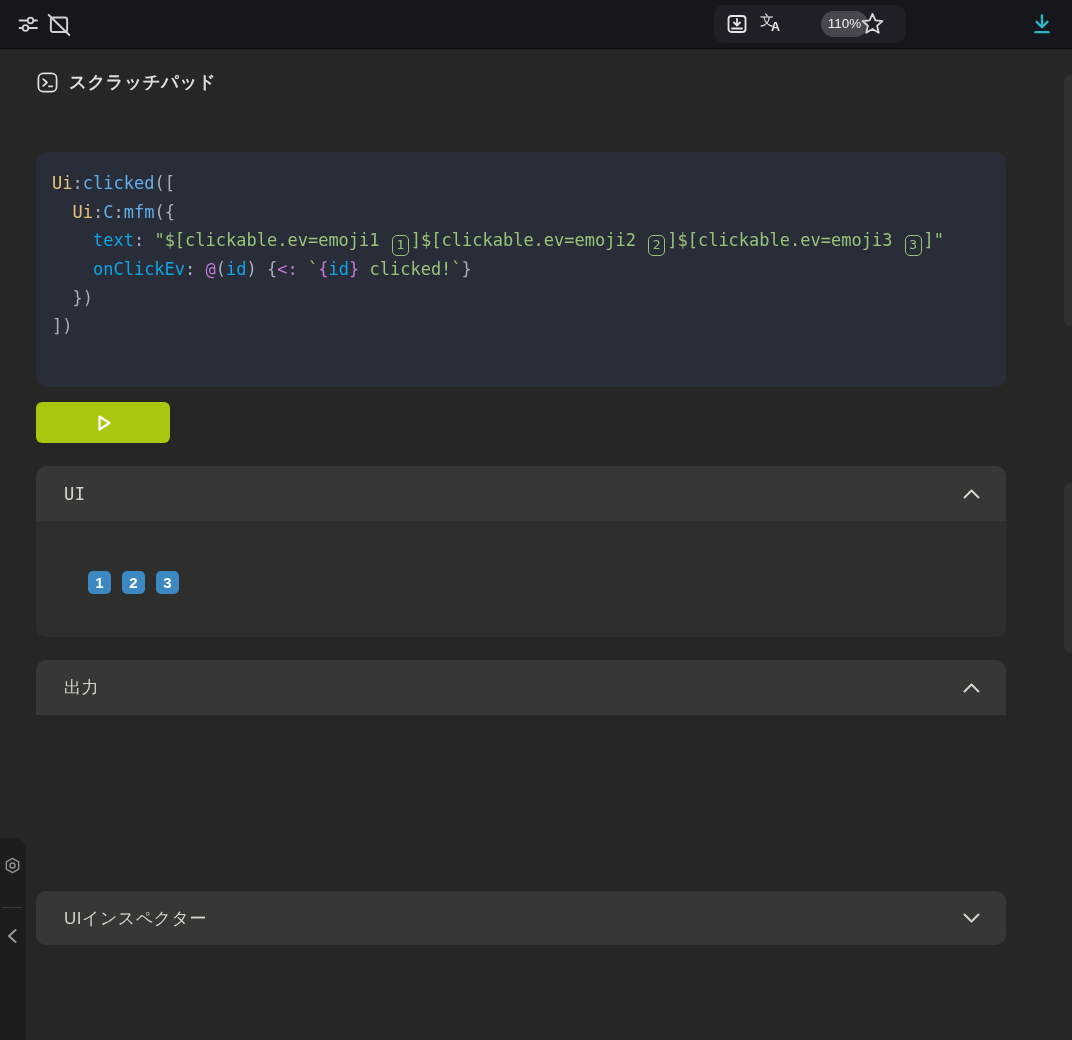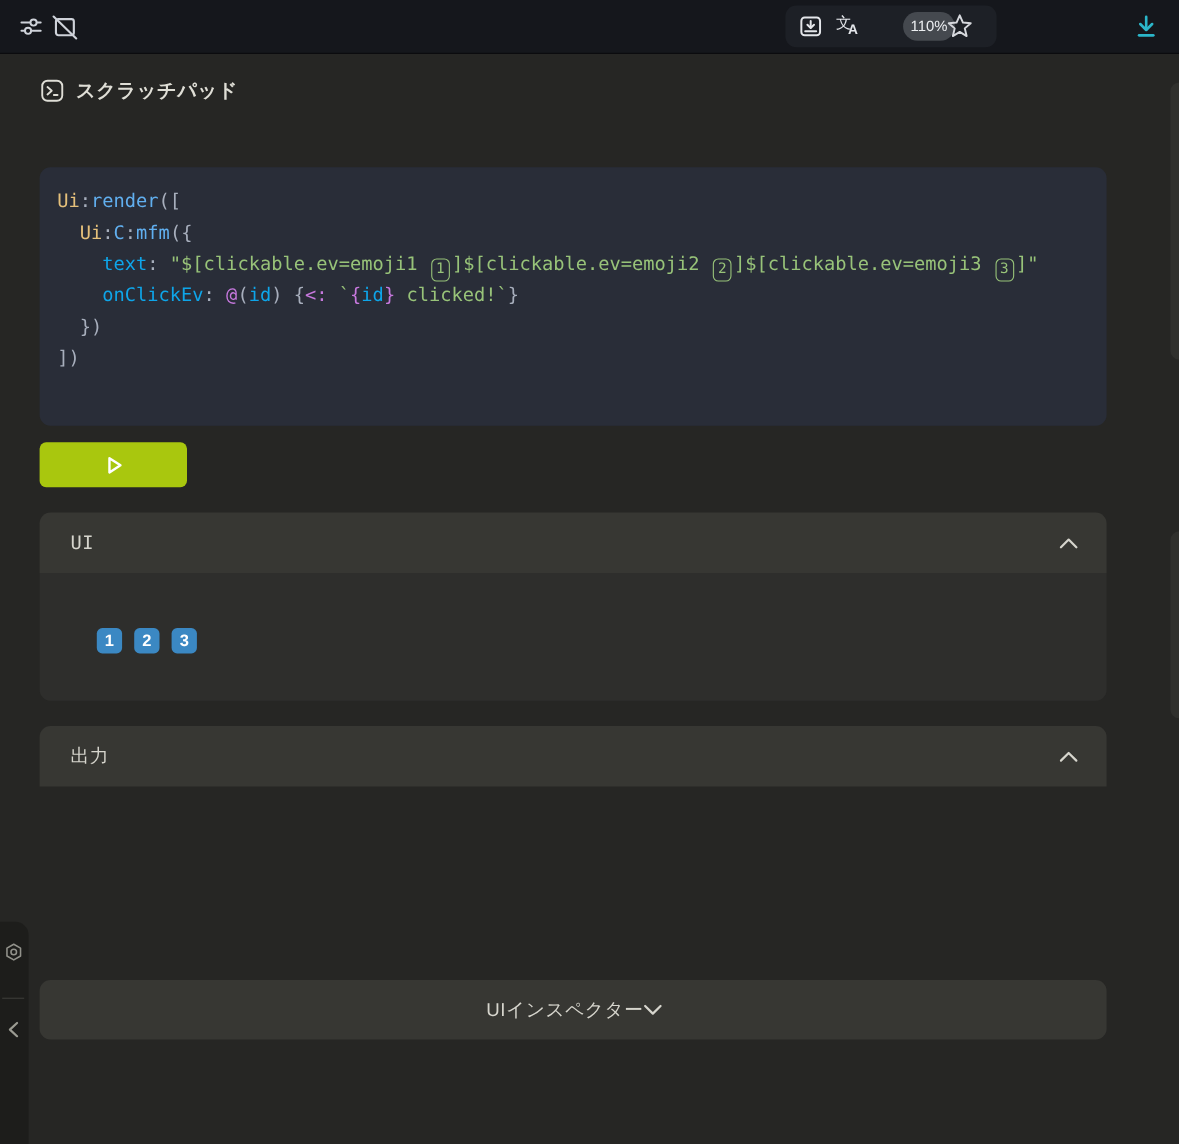--- a/index.html
+++ b/index.html
@@ -26,21 +26,21 @@
   .tok-str{color:#98c379;} .tok-kw{color:#c678dd;} .tok-pun{color:#a7aebc;}
   .code-keycap{display:inline-flex;align-items:center;justify-content:center;width:15px;height:19px;
                border:1.5px solid #98c379;border-radius:5px;color:#98c379;font-size:13px;
                vertical-align:-3px;margin:0 2px;}
   
   .run-btn{position:absolute;left:36px;top:402px;width:134px;height:41px;background:#a9c70e;border:none;
            border-radius:6px;display:flex;align-items:center;justify-content:center;cursor:pointer;}
   
   .card-header{position:absolute;left:36px;width:970px;height:55px;background:#373733;box-sizing:border-box;
                display:flex;align-items:center;justify-content:space-between;padding:0 26px 0 28px;cursor:pointer;}
-  .rad-top{border-radius:10px 10px 0 0;} .rad-all{border-radius:10px;justify-content:center;}
+  .rad-top{border-radius:10px 10px 0 0;} .rad-all{border-radius:10px;}
   .card-label{color:#d6d5cd;font-size:17px;letter-spacing:.5px;}
   .mono-label{font-family:"DejaVu Sans Mono","Liberation Mono",monospace;}
   .card-body{position:absolute;left:36px;width:970px;background:#2e2e2c;border-radius:0 0 10px 10px;box-sizing:border-box;}
   .ui-header{top:466px;} .ui-body{top:521px;height:116px;}
   .emoji-row{position:absolute;left:52px;top:50px;display:flex;gap:11px;}
   .keycap{width:23px;height:23px;background:#3b88c3;border-radius:5px;color:#fff;font-weight:bold;
           font-size:15px;display:flex;align-items:center;justify-content:center;cursor:pointer;}
   .out-header{top:660px;} .out-body{top:715px;height:150px;padding:27px 20px 0 20px;}
   .out-line{font-family:"DejaVu Sans Mono","Liberation Mono",monospace;font-size:17.5px;letter-spacing:2.2px;
             line-height:26px;color:#e2e1d9;}
@@ -112,21 +112,21 @@
         <rect x="2.5" y="2.5" width="19" height="19" rx="5"></rect>
         <path d="M7.5 8.5 L11.5 12 L7.5 15.5"></path>
           <line x1="13.5" y1="16" x2="17" y2="16"></line>
       </svg>
     </span>
     <span class="page-title">スクラッチパッド</span>
   </div>
 
   <div class="editor">
     <div>
-        <div class="code-line"><span class="tok-cls">Ui</span><span class="tok-pun">:</span><span class="tok-fn">render</span><span class="tok-pun">([</span></div>
+        <div class="code-line"><span class="tok-cls">Ui</span><span class="tok-pun">:</span><span class="tok-fn">clicked</span><span class="tok-pun">([</span></div>
         <div class="code-line"><span class="tok-pun">  </span><span class="tok-cls">Ui</span><span class="tok-pun">:</span><span class="tok-fn">C</span><span class="tok-pun">:</span><span class="tok-fn">mfm</span><span class="tok-pun">({</span></div>
         <div class="code-line"><span class="tok-pun">    </span><span class="tok-prop">text</span><span class="tok-pun">: </span><span class="tok-str">"$[clickable.ev=emoji1 </span><span class="code-keycap">1</span><span class="tok-str">]$[clickable.ev=emoji2 </span><span class="code-keycap">2</span><span class="tok-str">]$[clickable.ev=emoji3 </span><span class="code-keycap">3</span><span class="tok-str">]"</span></div>
         <div class="code-line"><span class="tok-pun">    </span><span class="tok-prop">onClickEv</span><span class="tok-pun">: </span><span class="tok-kw">@</span><span class="tok-pun">(</span><span class="tok-prop">id</span><span class="tok-pun">) {</span><span class="tok-kw">&lt;:</span><span class="tok-pun"> </span><span class="tok-str">`</span><span class="tok-kw">{</span><span class="tok-prop">id</span><span class="tok-kw">}</span><span class="tok-str"> clicked!</span><span class="tok-str">`</span><span class="tok-pun">}</span></div>
         <div class="code-line"><span class="tok-pun">  })</span></div>
         <div class="code-line"><span class="tok-pun">])</span></div>
       </div>
   </div>
 
   <button class="run-btn">
     <span>

